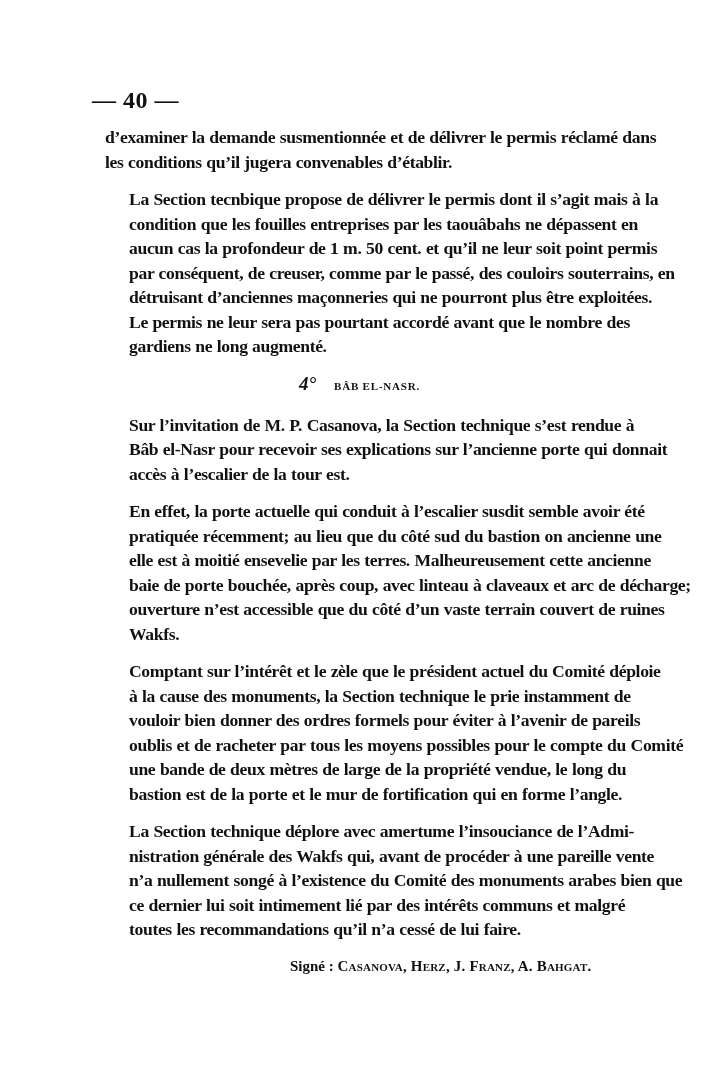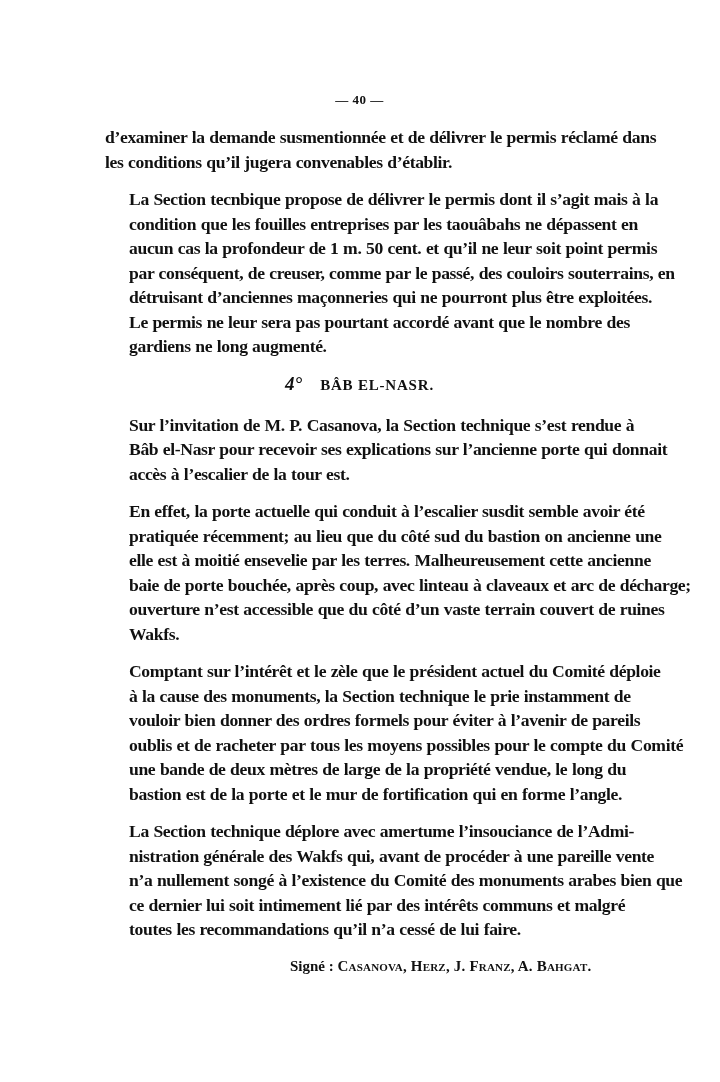--- a/index.html
+++ b/index.html
@@ -15,22 +15,21 @@
       font-family: "Liberation Serif", "DejaVu Serif", serif;
       color: #111111;
     }
     .page {
       position: absolute;
       left: 92px;
       top: 88px;
       width: 535px;
     }
     .page-number {
-      text-align: center;
-      font-size: 13px;
+      font-size: 24px;
       font-weight: bold;
       line-height: 24px;
       height: 24px;
       margin-bottom: 9px;
       letter-spacing: 0.5px;
     }
     .body-text {
       font-size: 17.6px;
       font-weight: bold;
       line-height: 24.5px;
@@ -60,21 +59,21 @@
       margin: 10px 0 8px 0;
       line-height: 24px;
       height: 28px;
       font-weight: bold;
     }
     .section-heading .num {
       font-size: 19px;
       font-style: italic;
     }
     .section-heading .title {
-      font-size: 15px;
+      font-size: 11px;
       letter-spacing: 0.8px;
       margin-left: 18px;
       text-transform: uppercase;
     }
     .signature {
       margin-top: 10px;
       padding-left: 198px;
       font-size: 15px;
       font-weight: bold;
       line-height: 22px;

